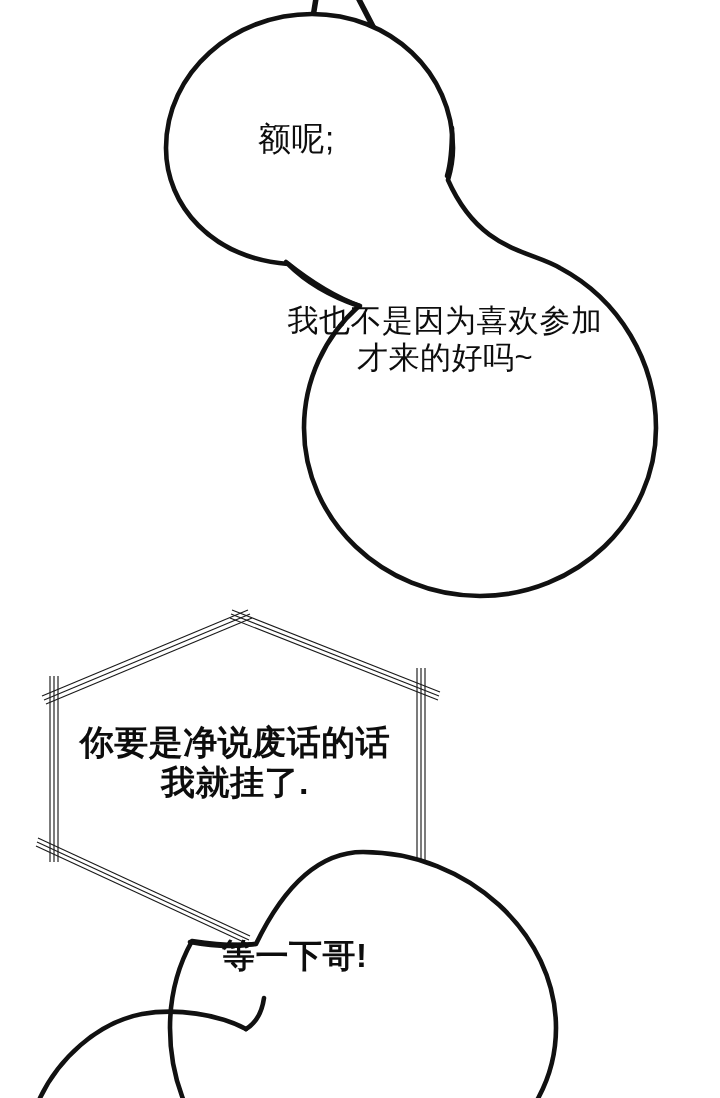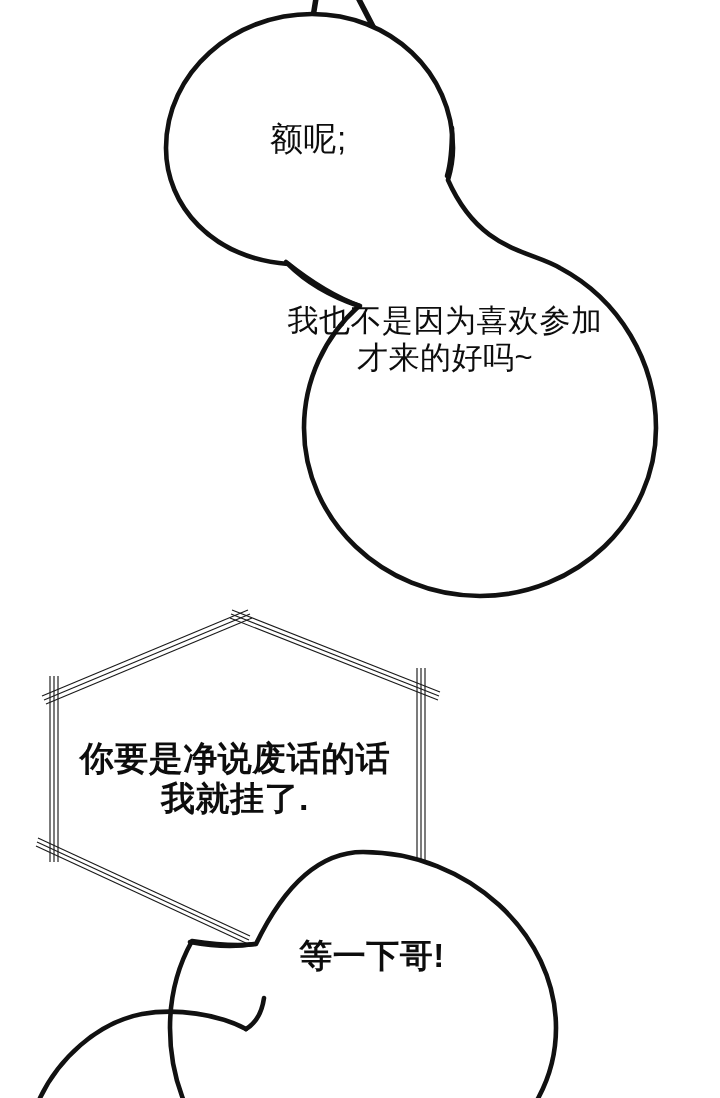--- a/index.html
+++ b/index.html
@@ -56,42 +56,40 @@
     font-weight: 400;
   }
   .dlg-bold {
     font-weight: 700;
   }
   #line-eh {
     left: 258px;
     top: 120px;
     font-size: 33px;
     text-align: left;
-    margin-left: 12px;
   }
   #line-join {
     left: 245px;
     top: 303px;
     width: 400px;
     font-size: 31px;
     text-align: center;
   }
   #line-nonsense {
     left: 40px;
-    top: 738px;
+    top: 722px;
     width: 390px;
     font-size: 34px;
     text-align: center;
   }
   #line-wait {
     left: 222px;
     top: 937px;
     width: 300px;
     font-size: 33px;
-    text-align: center;
   }
 </style>
 </head>
 <body>
 
 <div id="panel">
 
   <svg class="art" viewBox="0 0 720 1098" xmlns="http://www.w3.org/2000/svg">
 
     <g>

